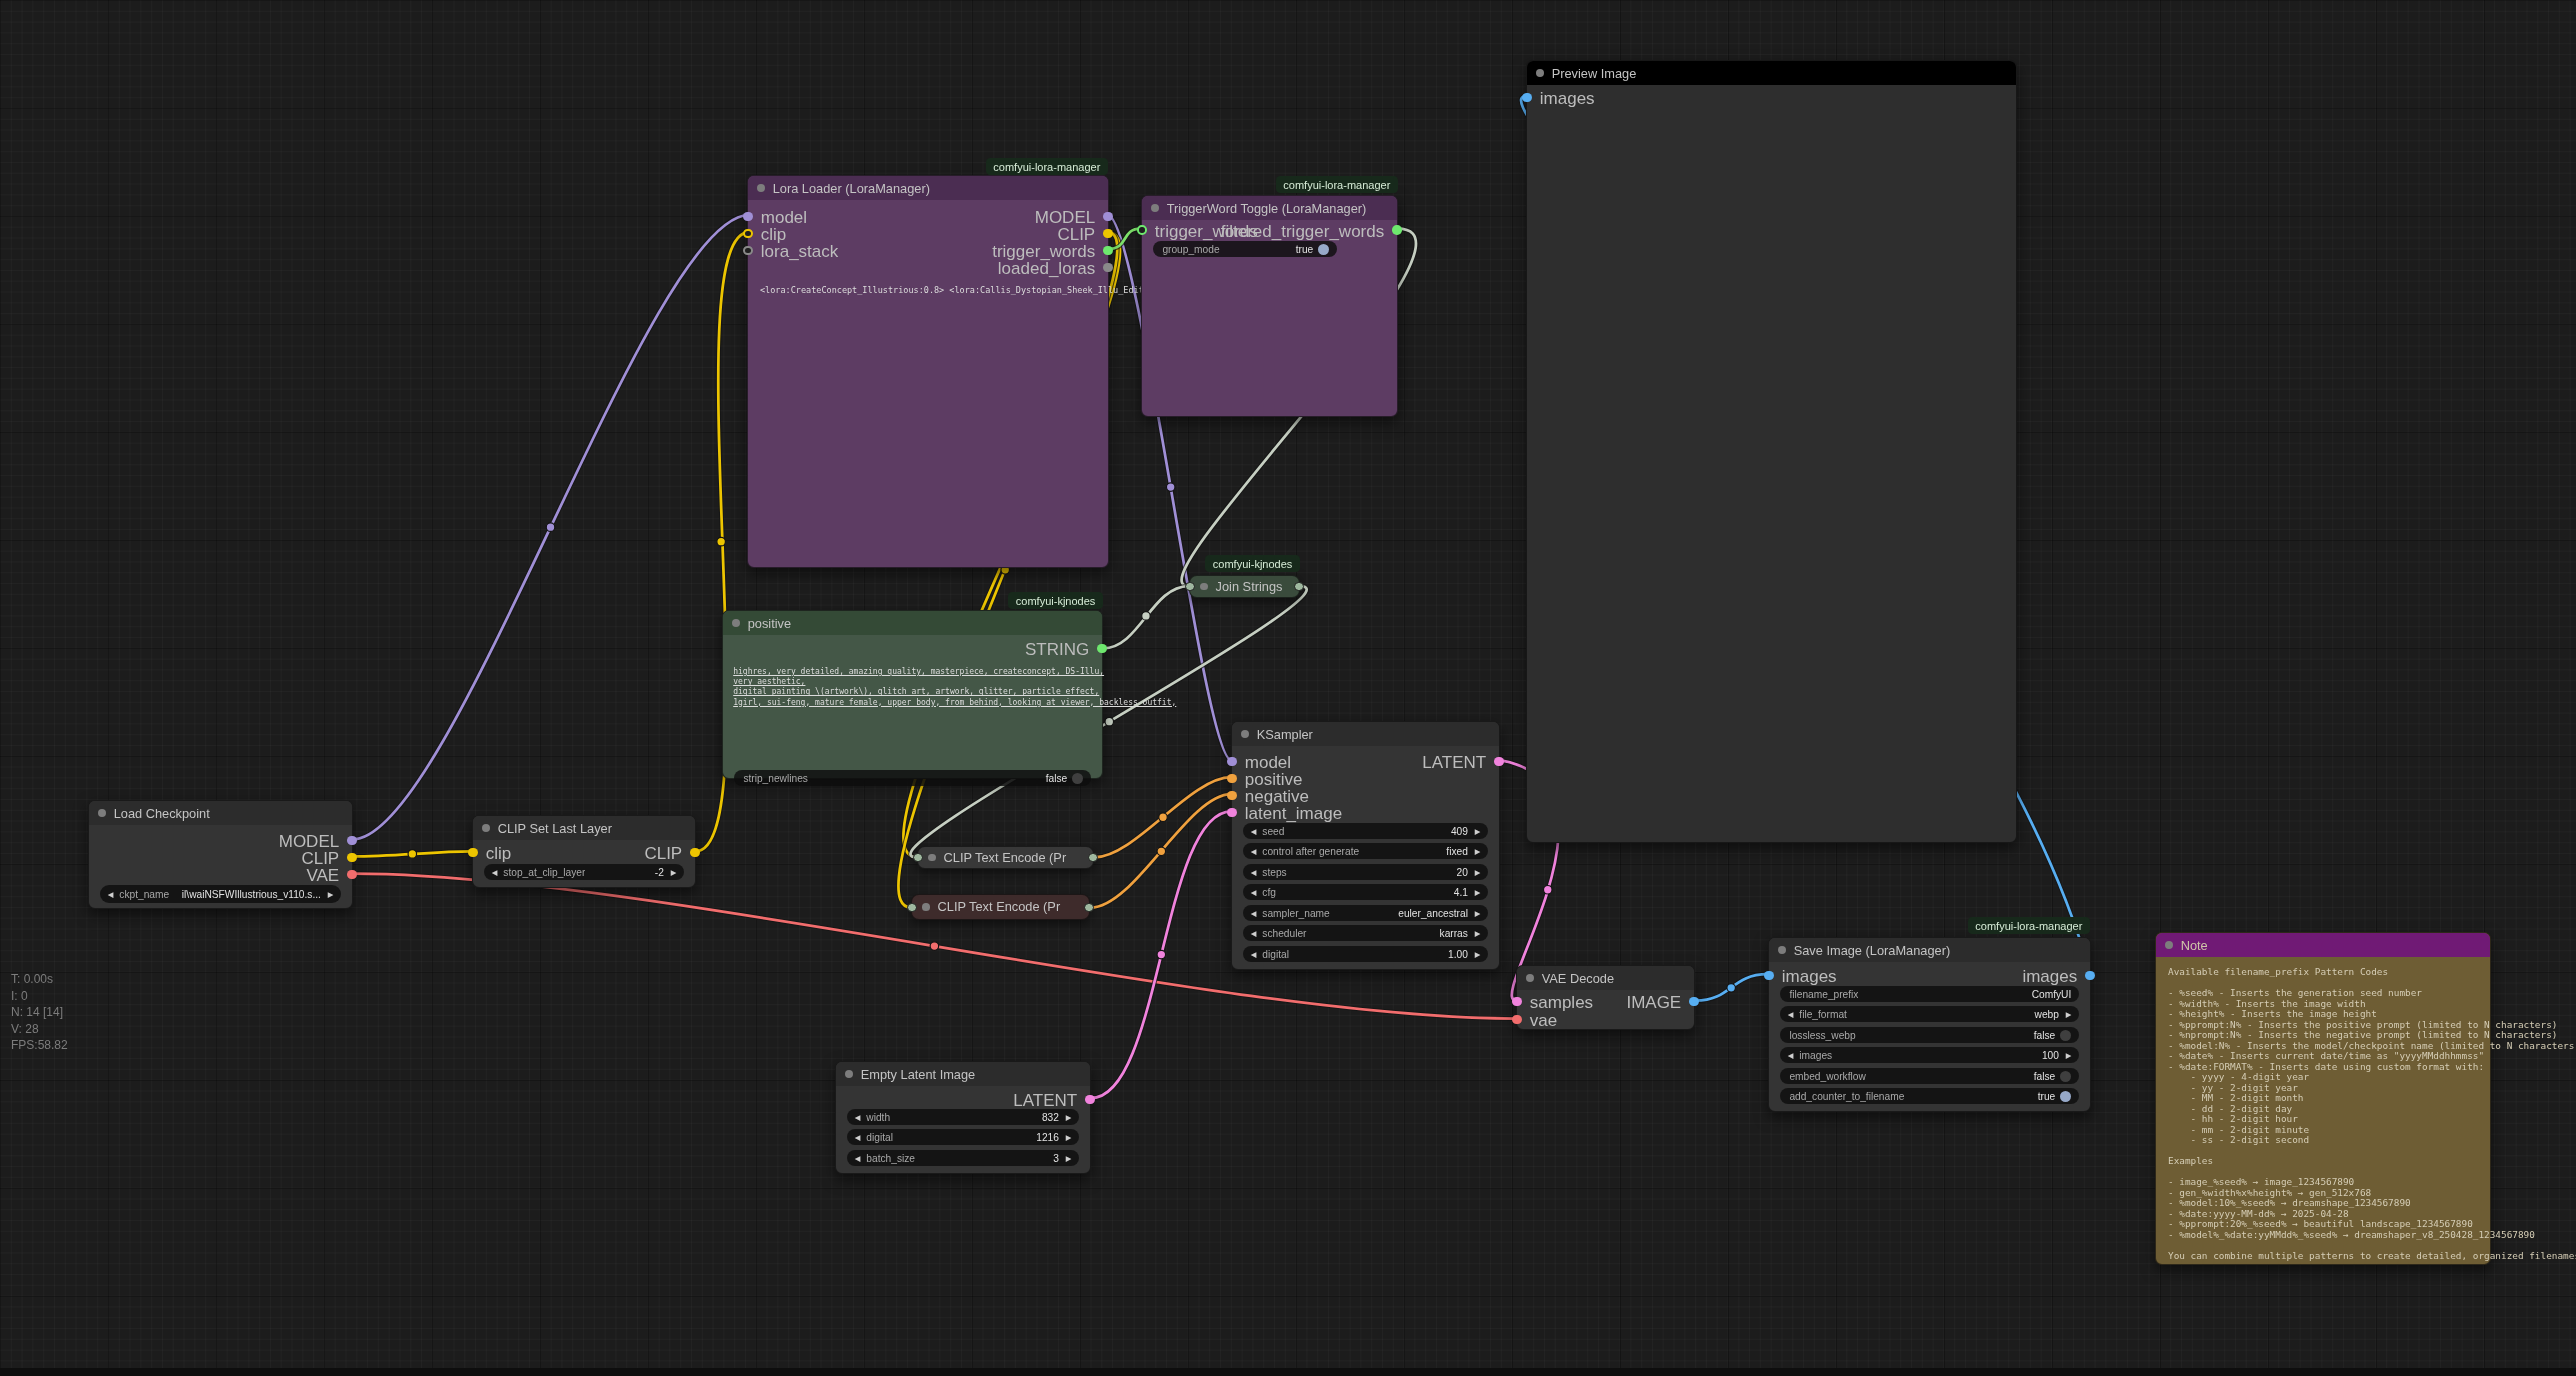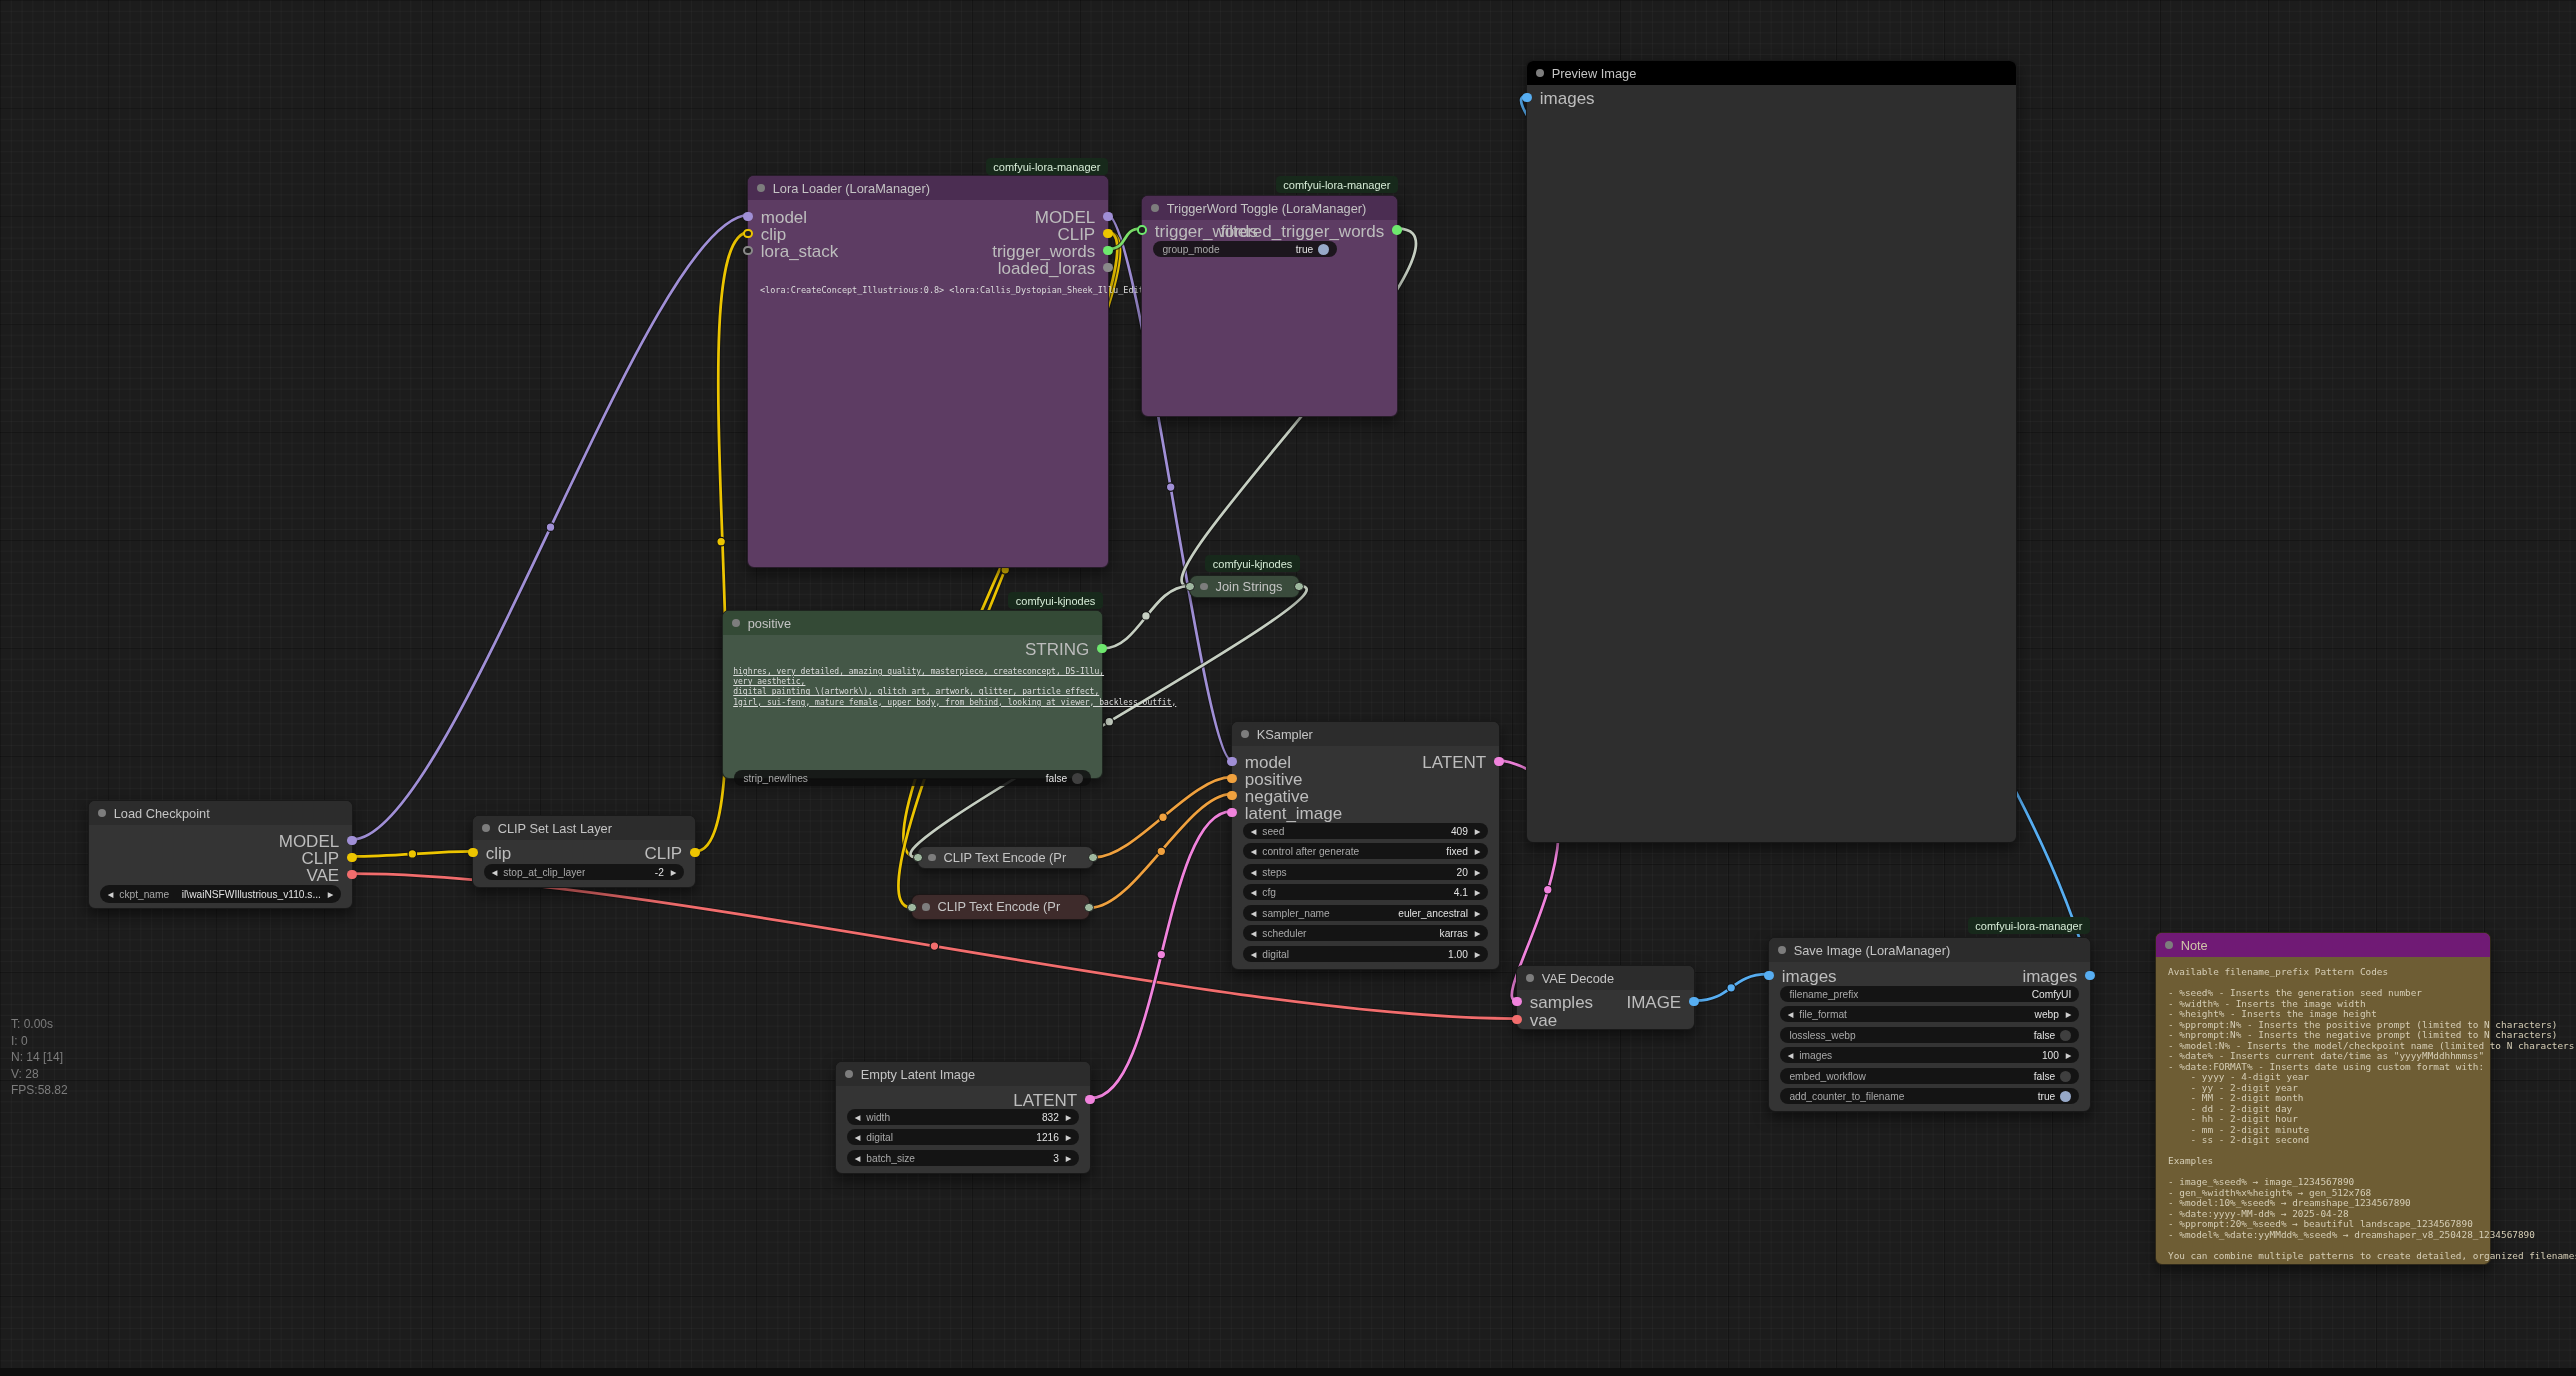--- a/index.html
+++ b/index.html
@@ -45,21 +45,21 @@
   .knob.on{background:#97a9c9;}
   .knob.off{background:#3f3f3f;}
 
   .mono{font-family:"DejaVu Sans Mono",monospace;color:#dcdcdc;position:absolute;white-space:pre;margin:0;z-index:3;}
 
   .cnode{position:absolute;z-index:2;height:23px;border-radius:7.7px;display:flex;align-items:center;padding:0 10.2px;font-size:12.8px;color:#c4c4c4;box-shadow:0 4.3px 10.2px rgba(0,0,0,.5);border:0.9px solid rgba(10,10,10,.65);box-sizing:border-box;white-space:nowrap;}
   .cdot{position:absolute;width:9.4px;height:9.4px;border-radius:50%;top:6px;background:#9fb89f;border:0.9px solid #1a1a1a;box-sizing:border-box;}
   .cdot.l{left:-4.7px;} .cdot.r{right:-4.7px;}
 
   .badge{position:absolute;z-index:4;height:17px;background:#17291b;border-radius:4.3px;color:#d7ecd7;font-size:11px;display:flex;align-items:center;padding:0 7.7px;}
-  .stats{position:absolute;left:11px;top:1004px;font-size:12px;color:#7c7c7c;line-height:16.6px;white-space:pre;z-index:2;font-family:"Liberation Sans",sans-serif;}
+  .stats{position:absolute;left:11px;top:959px;font-size:12px;color:#7c7c7c;line-height:16.6px;white-space:pre;z-index:2;font-family:"Liberation Sans",sans-serif;}
   #bottomstrip{position:absolute;left:0;bottom:0;width:100%;height:8.5px;background:#0e0e0e;z-index:5;}
 </style>
 </head>
 <body>
 
 <div id="canvas">
 
   <svg id="wires" width="2576" height="1376" viewBox="0 0 3019 1613">
     <g>
       <path class="wire-o" d="M413,984 C530,984 760,252 878,252"></path>

